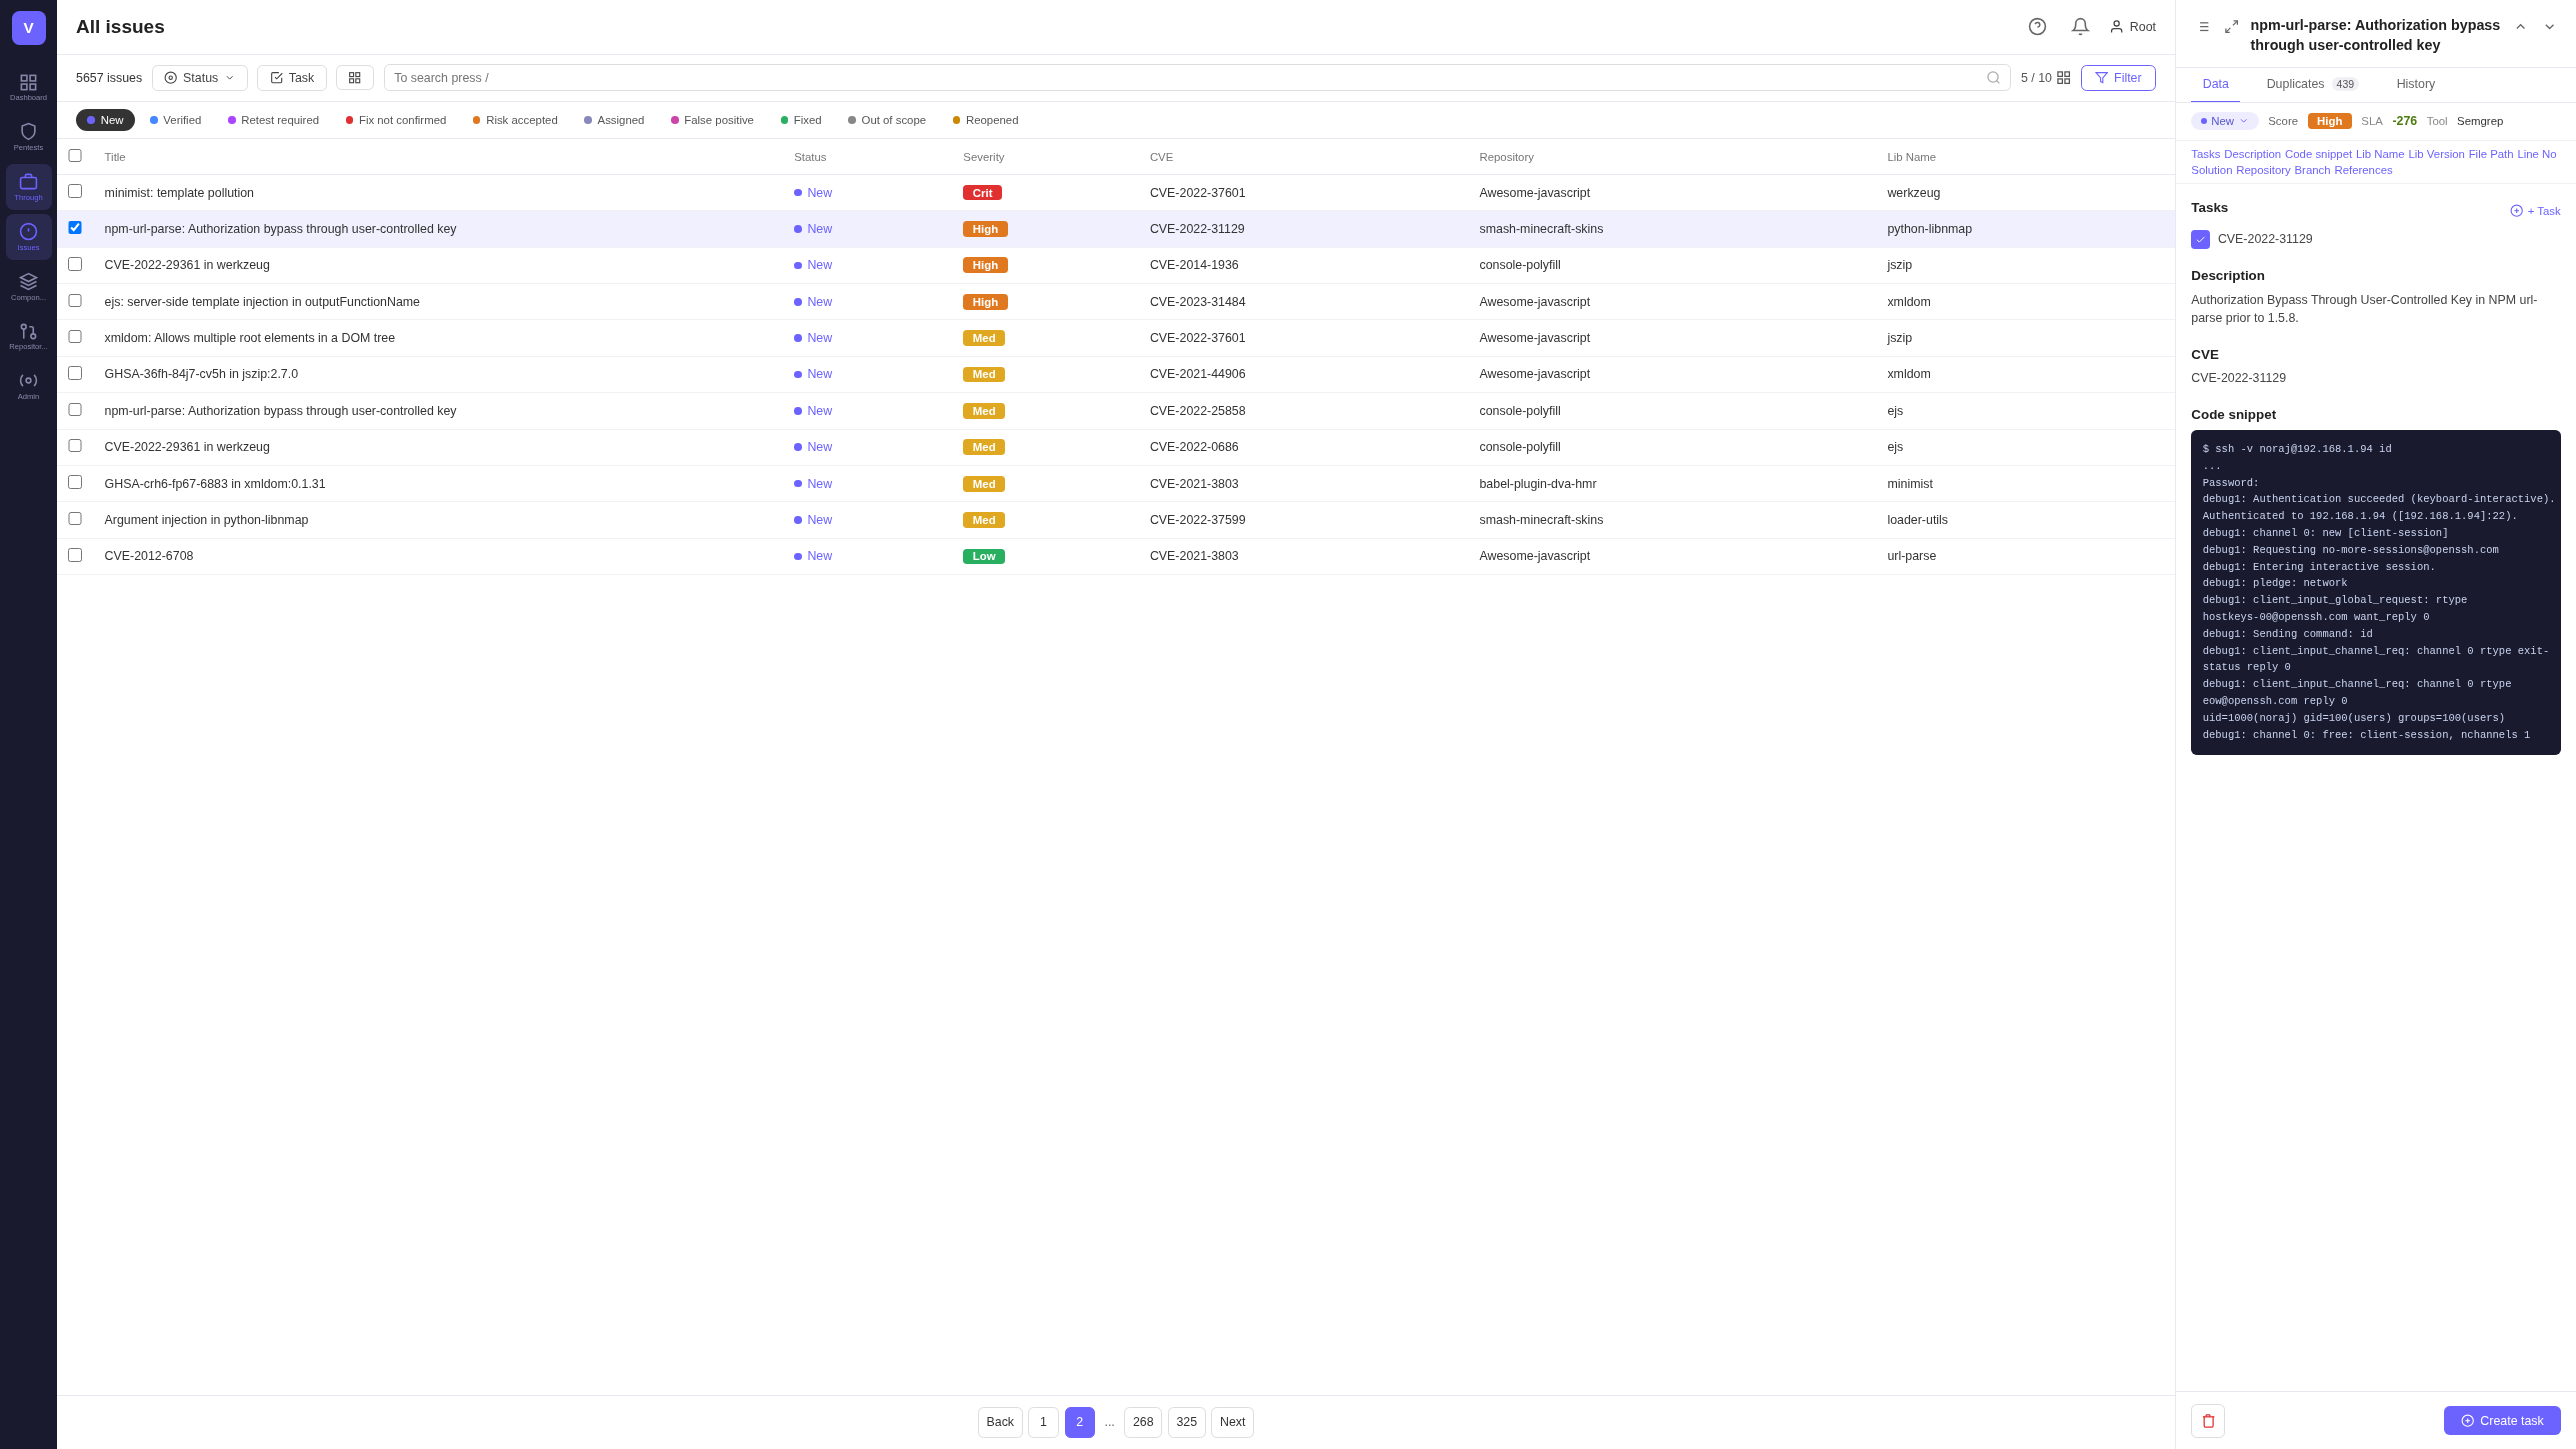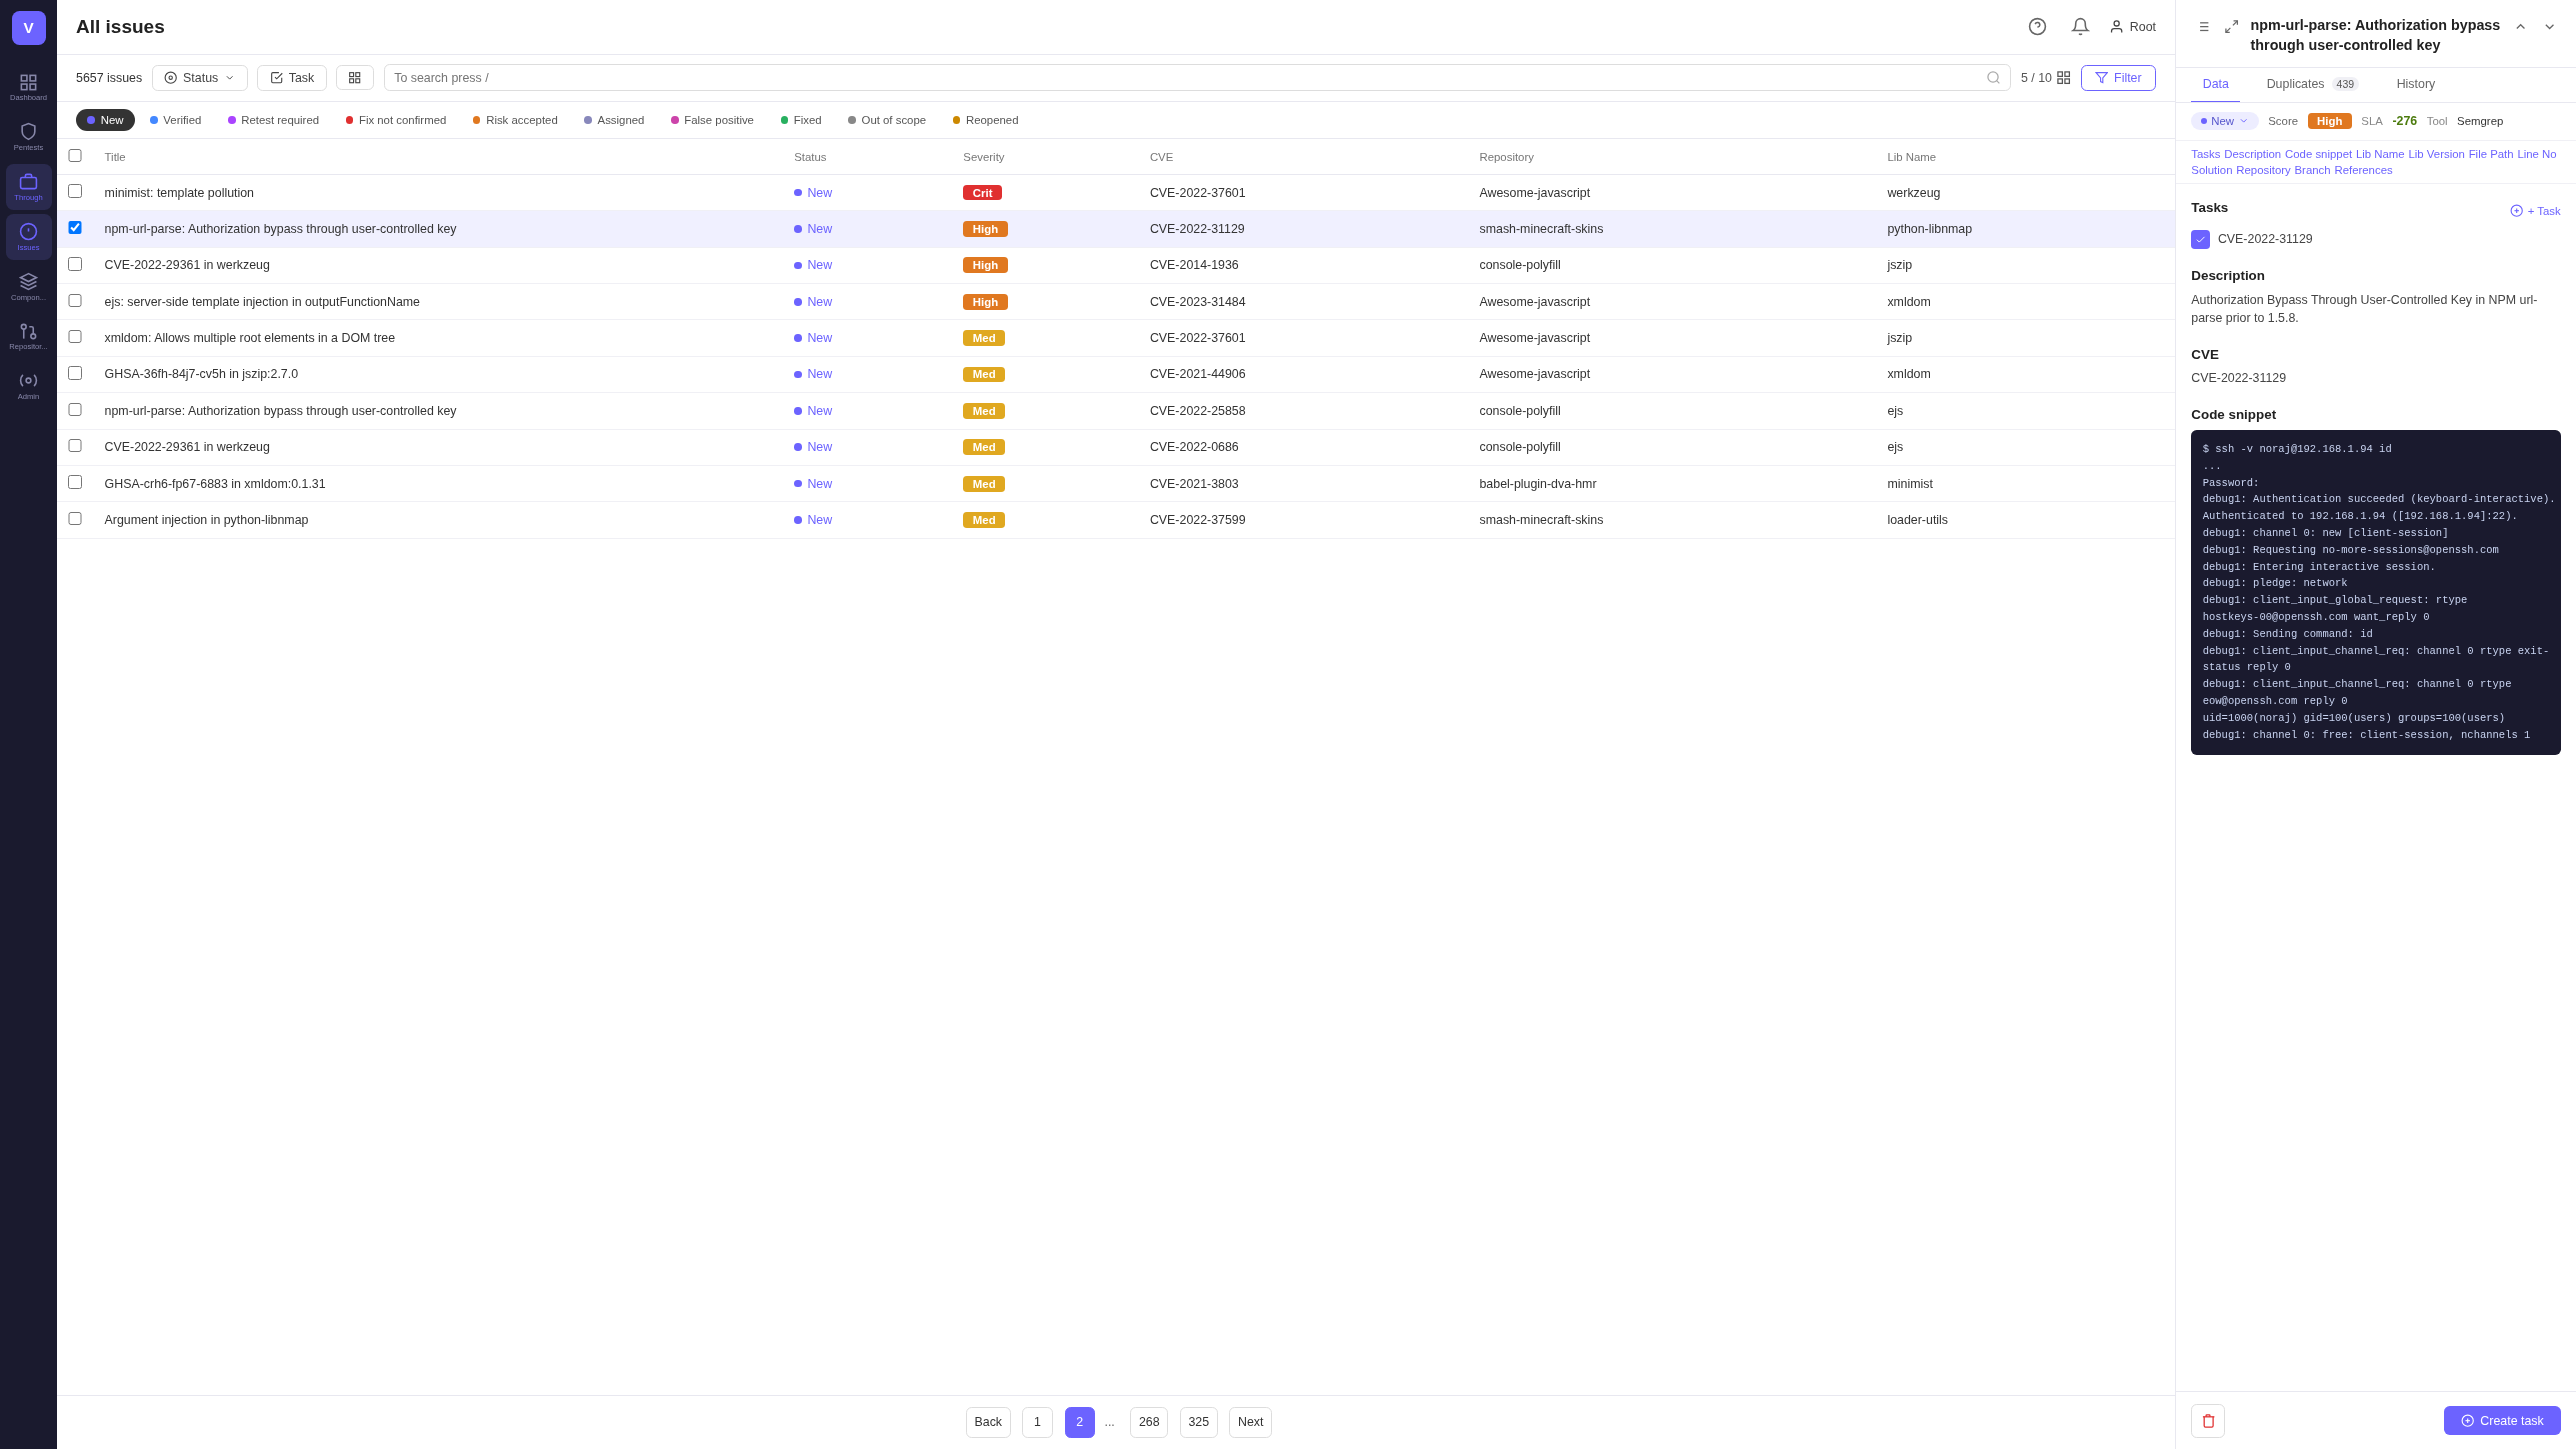--- a/index.html
+++ b/index.html
@@ -229,21 +229,20 @@
     .page-btn {
       min-width: 30.5px; height: 30.5px;
       display: flex; align-items: center; justify-content: center;
       border: 1px solid #ddd;
       border-radius: 5.7px;
       background: white;
       cursor: pointer;
       font-size: 12.4px;
       color: #333;
       padding: 0 7.6px;
-      margin-left: 6px;
     }
     .page-btn.active { background: #6c63ff; color: white; border-color: #6c63ff; }
     .page-dots { padding: 0 3.8px; color: #666; font-size: 12.4px; }
 
     
     .right-panel {
       width: 401px;
       background: white;
       border-left: 1px solid #e8e8f0;
       display: flex;
@@ -801,20 +800,38 @@
           New
         </div>
       </td>
       <td>
         <span class="severity-badge sev-med">Med</span>
       </td>
       <td>CVE-2022-37599</td>
       <td>smash-minecraft-skins</td>
       <td>loader-utils</td>
     </tr>
+          <tr>
+      <td class="checkbox-cell">
+        <input type="checkbox" style="">
+      </td>
+      <td style="max-width:248px;">CVE-2012-6708</td>
+      <td>
+        <div class="status-new">
+          <span class="status-dot-new"></span>
+          New
+        </div>
+      </td>
+      <td>
+        <span class="severity-badge sev-low">Low</span>
+      </td>
+      <td>CVE-2021-3803</td>
+      <td>Awesome-javascript</td>
+      <td>url-parse</td>
+    </tr>
         </tbody>
     </table>
   </div>
 
   <div class="pagination-bar">
     <button class="page-btn">Back</button>
     <button class="page-btn">1</button>
     <button class="page-btn active">2</button>
     <span class="page-dots">...</span>
     <button class="page-btn">268</button>

